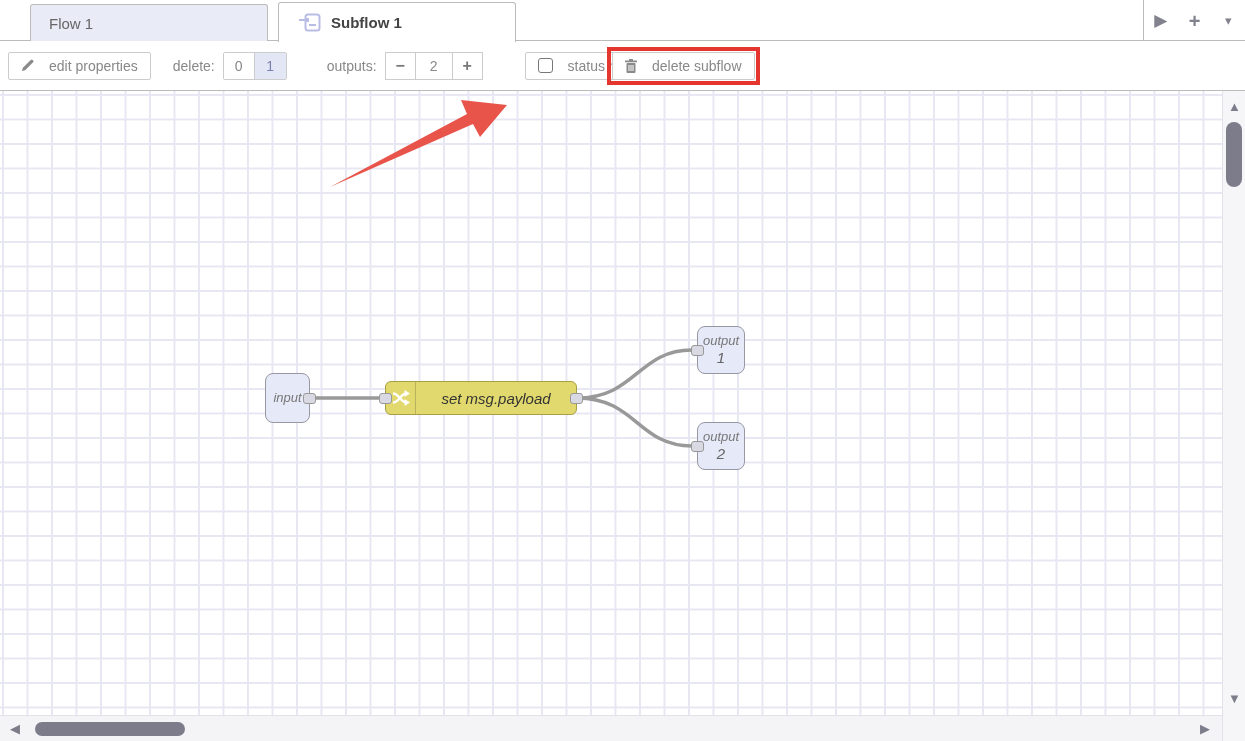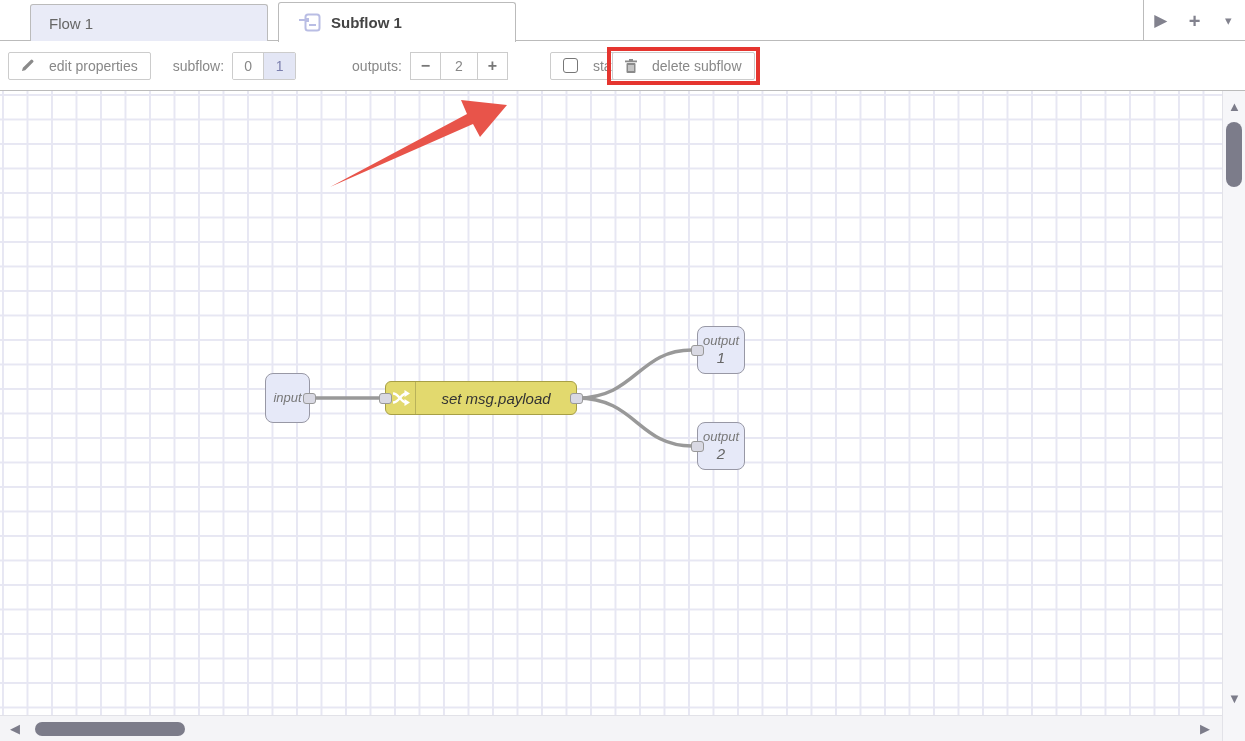--- a/index.html
+++ b/index.html
@@ -123,27 +123,27 @@
   <div class="toolbar">
     <button class="tbtn" style="margin-left:8px">
       <span>
         <svg class="icon-svg" width="13" height="13" viewBox="0 0 14 14">
           <path d="M1 13 L2 9.5 L10.5 1 a1.4 1.4 0 0 1 2 0 l0.5 0.5 a1.4 1.4 0 0 1 0 2 L4.5 12 Z" fill="#8a8a8a"></path>
         </svg>
       </span>
       <span>edit properties</span>
     </button>
 
-    <span class="tb-label">subflow:</span>
+    <span class="tb-label">delete:</span>
     <div class="seg">
       <div class="seg-btn">0</div>
       <div class="seg-btn selected">1</div>
     </div>
 
-    <span class="tb-label" style="margin-left:56px">outputs:</span>
+    <span class="tb-label" style="margin-left:40px">outputs:</span>
     <div class="spin">
       <div class="spin-btn">−</div>
       <div class="spin-val">2</div>
       <div class="spin-btn">+</div>
     </div>
 
     <button class="tbtn" style="margin-left:42px">
       <span class="checkbox"></span>
       <span>status node</span>
     </button>

